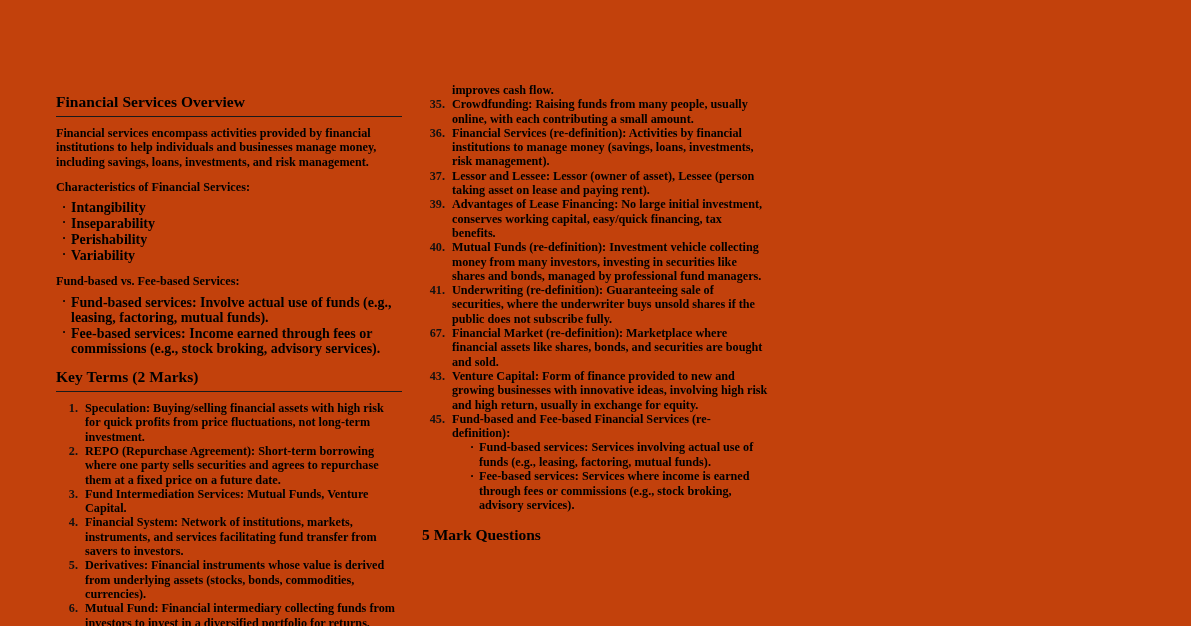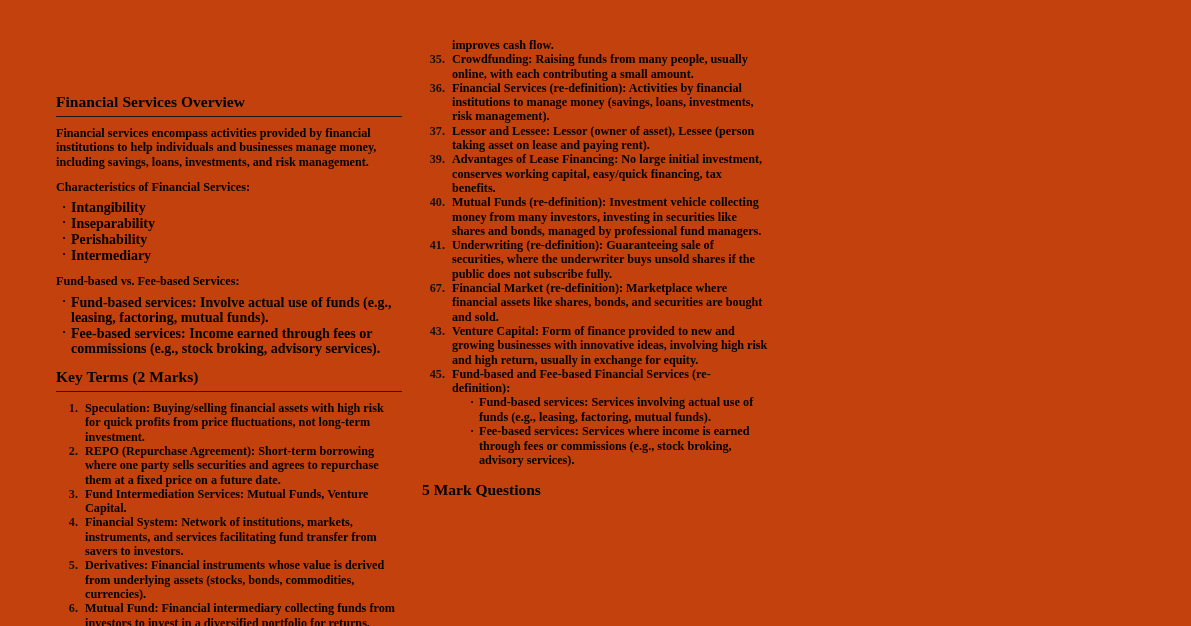--- a/index.html
+++ b/index.html
@@ -37,21 +37,21 @@
     width: 346px;
     flex: 0 0 346px;
     position: relative;
     height: 626px;
     overflow: hidden;
   }
 
   
   .col-left   { padding-top: 93px; box-sizing: border-box; }
   
-  .col-right  { padding-top: 38px; box-sizing: border-box; }
+  .col-right  { padding-top: 83px; box-sizing: border-box; }
 
   
   h1.sec-head {
     font-size: 15.5px;
     line-height: 18px;
     font-weight: bold;
     margin: 0 0 5px 0;
     padding: 0;
     letter-spacing: 0.05px;
   }
@@ -185,21 +185,21 @@
       </div>
 
       <p class="body">Financial services encompass activities provided by financial institutions to help individuals and businesses manage money, including savings, loans, investments, and risk management.</p>
 
       <p class="subhead">Characteristics of Financial Services:</p>
 
       <ul class="dots tight">
         <li>Intangibility</li>
         <li>Inseparability</li>
         <li>Perishability</li>
-        <li>Intermediary</li>
+        <li>Variability</li>
       </ul>
 
       <p class="subhead">Fund-based vs. Fee-based Services:</p>
 
       <ul class="dots">
         <li>Fund-based services: Involve actual use of funds (e.g., leasing, factoring, mutual funds).</li>
         <li>Fee-based services: Income earned through fees or commissions (e.g., stock broking, advisory services).</li>
       </ul>
 
       <div class="sec-head-block">

